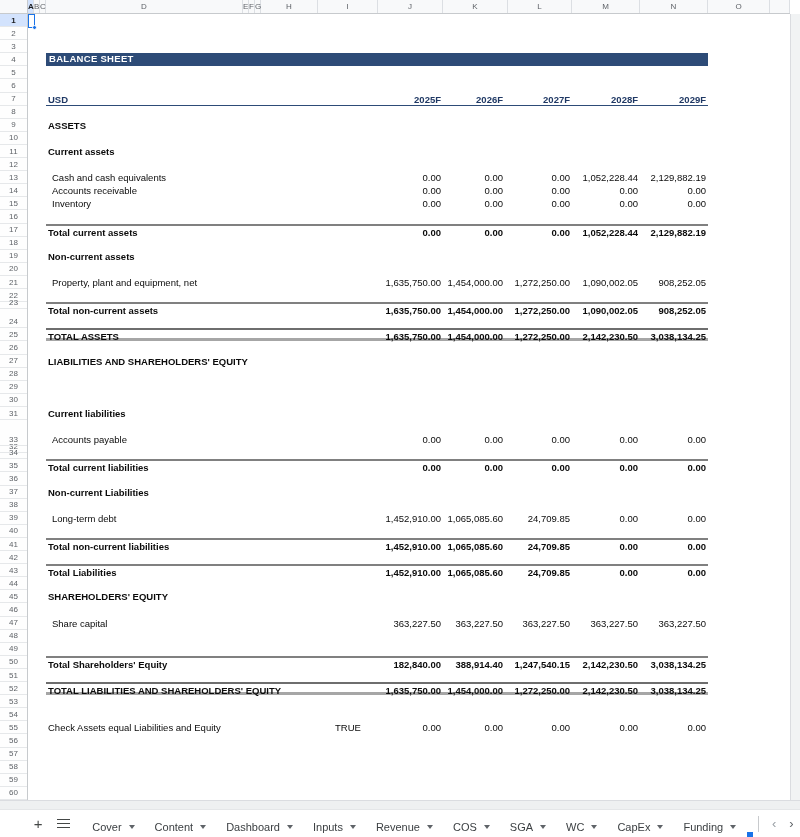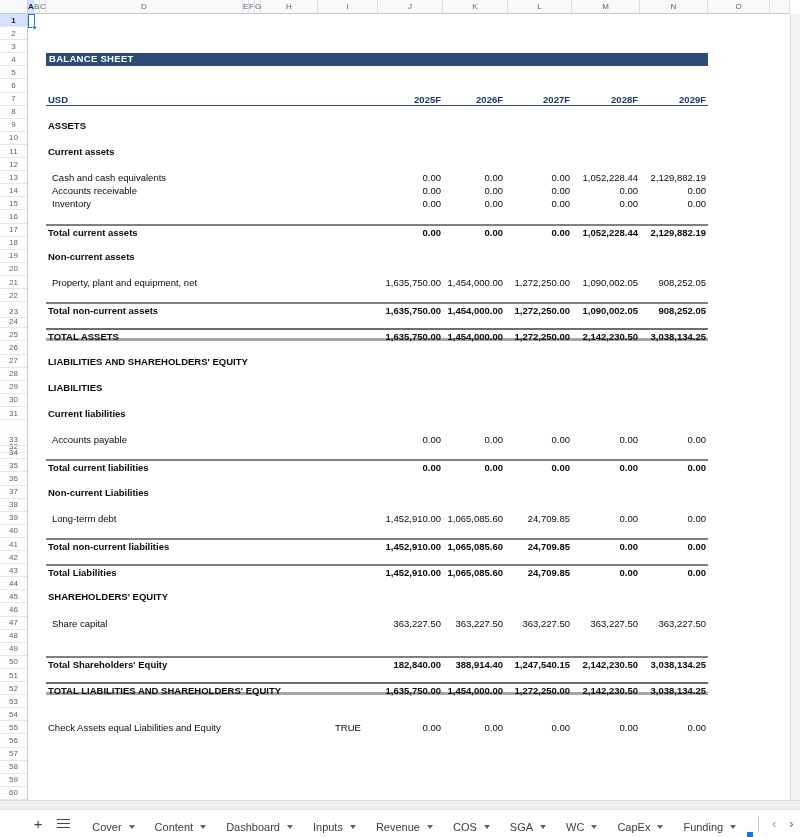--- a/index.html
+++ b/index.html
@@ -115,21 +115,21 @@
       <div class="rowhdr" style="top: 157.2px; height: 13.1px;">13</div>
       <div class="rowhdr" style="top: 170.3px; height: 13.1px;">14</div>
       <div class="rowhdr" style="top: 183.4px; height: 13.1px;">15</div>
       <div class="rowhdr" style="top: 196.5px; height: 13.1px;">16</div>
       <div class="rowhdr" style="top: 209.6px; height: 13.1px;">17</div>
       <div class="rowhdr" style="top: 222.7px; height: 13.1px;">18</div>
       <div class="rowhdr" style="top: 235.8px; height: 13.1px;">19</div>
       <div class="rowhdr" style="top: 248.9px; height: 13.1px;">20</div>
       <div class="rowhdr" style="top: 262px; height: 13.1px;">21</div>
       <div class="rowhdr" style="top: 275.1px; height: 13.1px;">22</div>
-      <div class="rowhdr" style="top: 291px; height: 13.1px; font-family: Liberation Mono, monospace;">23</div>
+      <div class="rowhdr" style="top: 282px; height: 13.1px; font-family: Liberation Mono, monospace;">23</div>
       <div class="rowhdr" style="top: 301.3px; height: 13.1px;">24</div>
       <div class="rowhdr" style="top: 314.4px; height: 13.1px;">25</div>
       <div class="rowhdr" style="top: 327.5px; height: 13.1px;">26</div>
       <div class="rowhdr" style="top: 340.6px; height: 13.1px;">27</div>
       <div class="rowhdr" style="top: 353.7px; height: 13.1px;">28</div>
       <div class="rowhdr" style="top: 366.8px; height: 13.1px;">29</div>
       <div class="rowhdr" style="top: 379.9px; height: 13.1px;">30</div>
       <div class="rowhdr" style="top: 393px; height: 13.1px;">31</div>
       <div class="rowhdr" style="top: 406.1px; height: 13.1px; margin-top: 20px;">32</div>
       <div class="rowhdr" style="top: 419.2px; height: 13.1px;">33</div>
@@ -237,23 +237,20 @@
         <div class="rlabel">TOTAL ASSETS</div>
         <div class="rval" style="left: 332px; width: 65px;">1,635,750.00</div>
         <div class="rval" style="left: 397px; width: 62px;">1,454,000.00</div>
         <div class="rval" style="left: 462px; width: 64px;">1,272,250.00</div>
         <div class="rval" style="left: 526px; width: 68px;">2,142,230.50</div>
         <div class="rval" style="left: 594px; width: 68px;">3,038,134.25</div>
       </div>
       <div class="srow section" style="top: 340.6px; text-decoration: underline;">
         <div class="rlabel">LIABILITIES AND SHAREHOLDERS' EQUITY</div>
       </div>
-      <div class="srow section" style="top: 366.8px;">
-        <div class="rlabel">LIABILITIES</div>
-      </div>
       <div class="srow section" style="top: 393px;">
         <div class="rlabel">Current liabilities</div>
       </div>
       <div class="srow item" style="top: 419.2px;">
         <div class="rlabel">Accounts payable</div>
         <div class="rval" style="left: 332px; width: 65px;">0.00</div>
         <div class="rval" style="left: 397px; width: 62px;">0.00</div>
         <div class="rval" style="left: 462px; width: 64px;">0.00</div>
         <div class="rval" style="left: 526px; width: 68px;">0.00</div>
         <div class="rval" style="left: 594px; width: 68px;">0.00</div>

